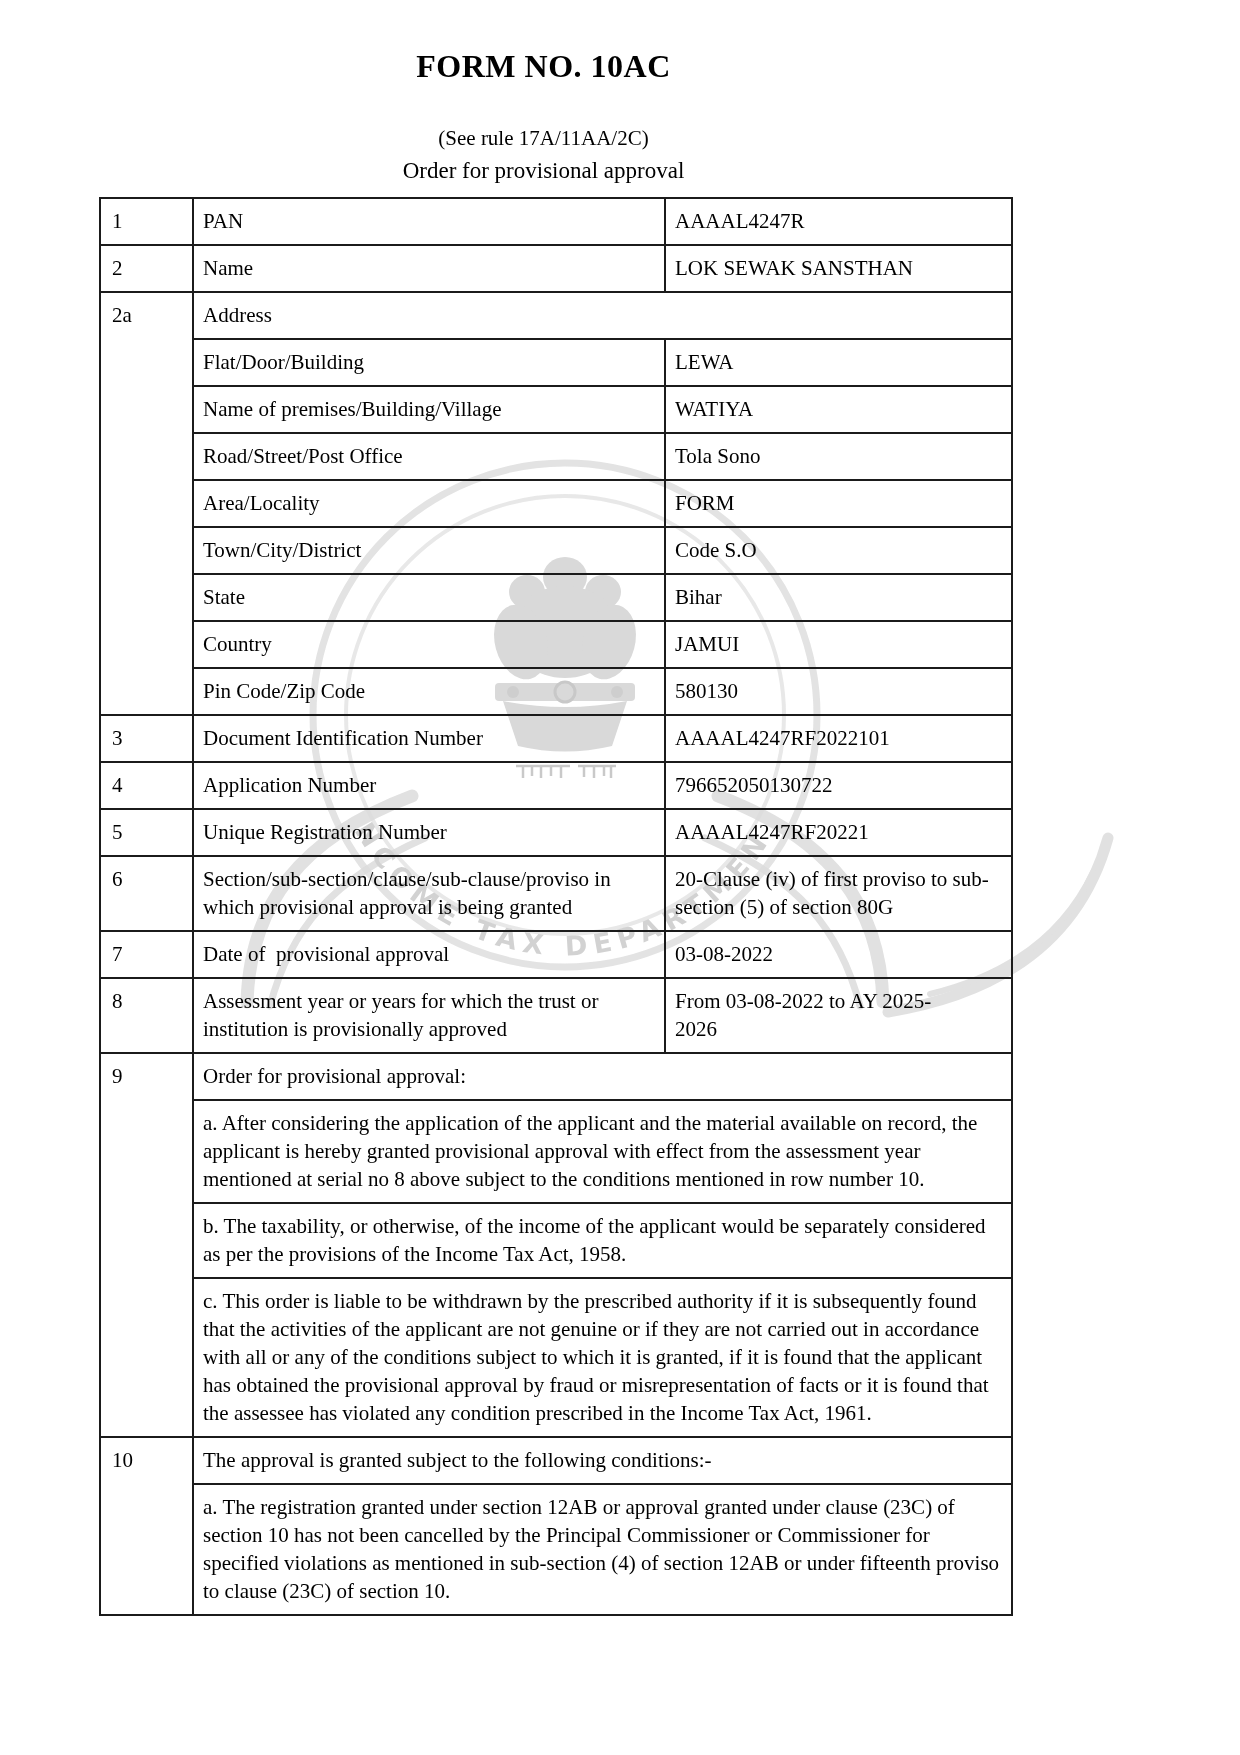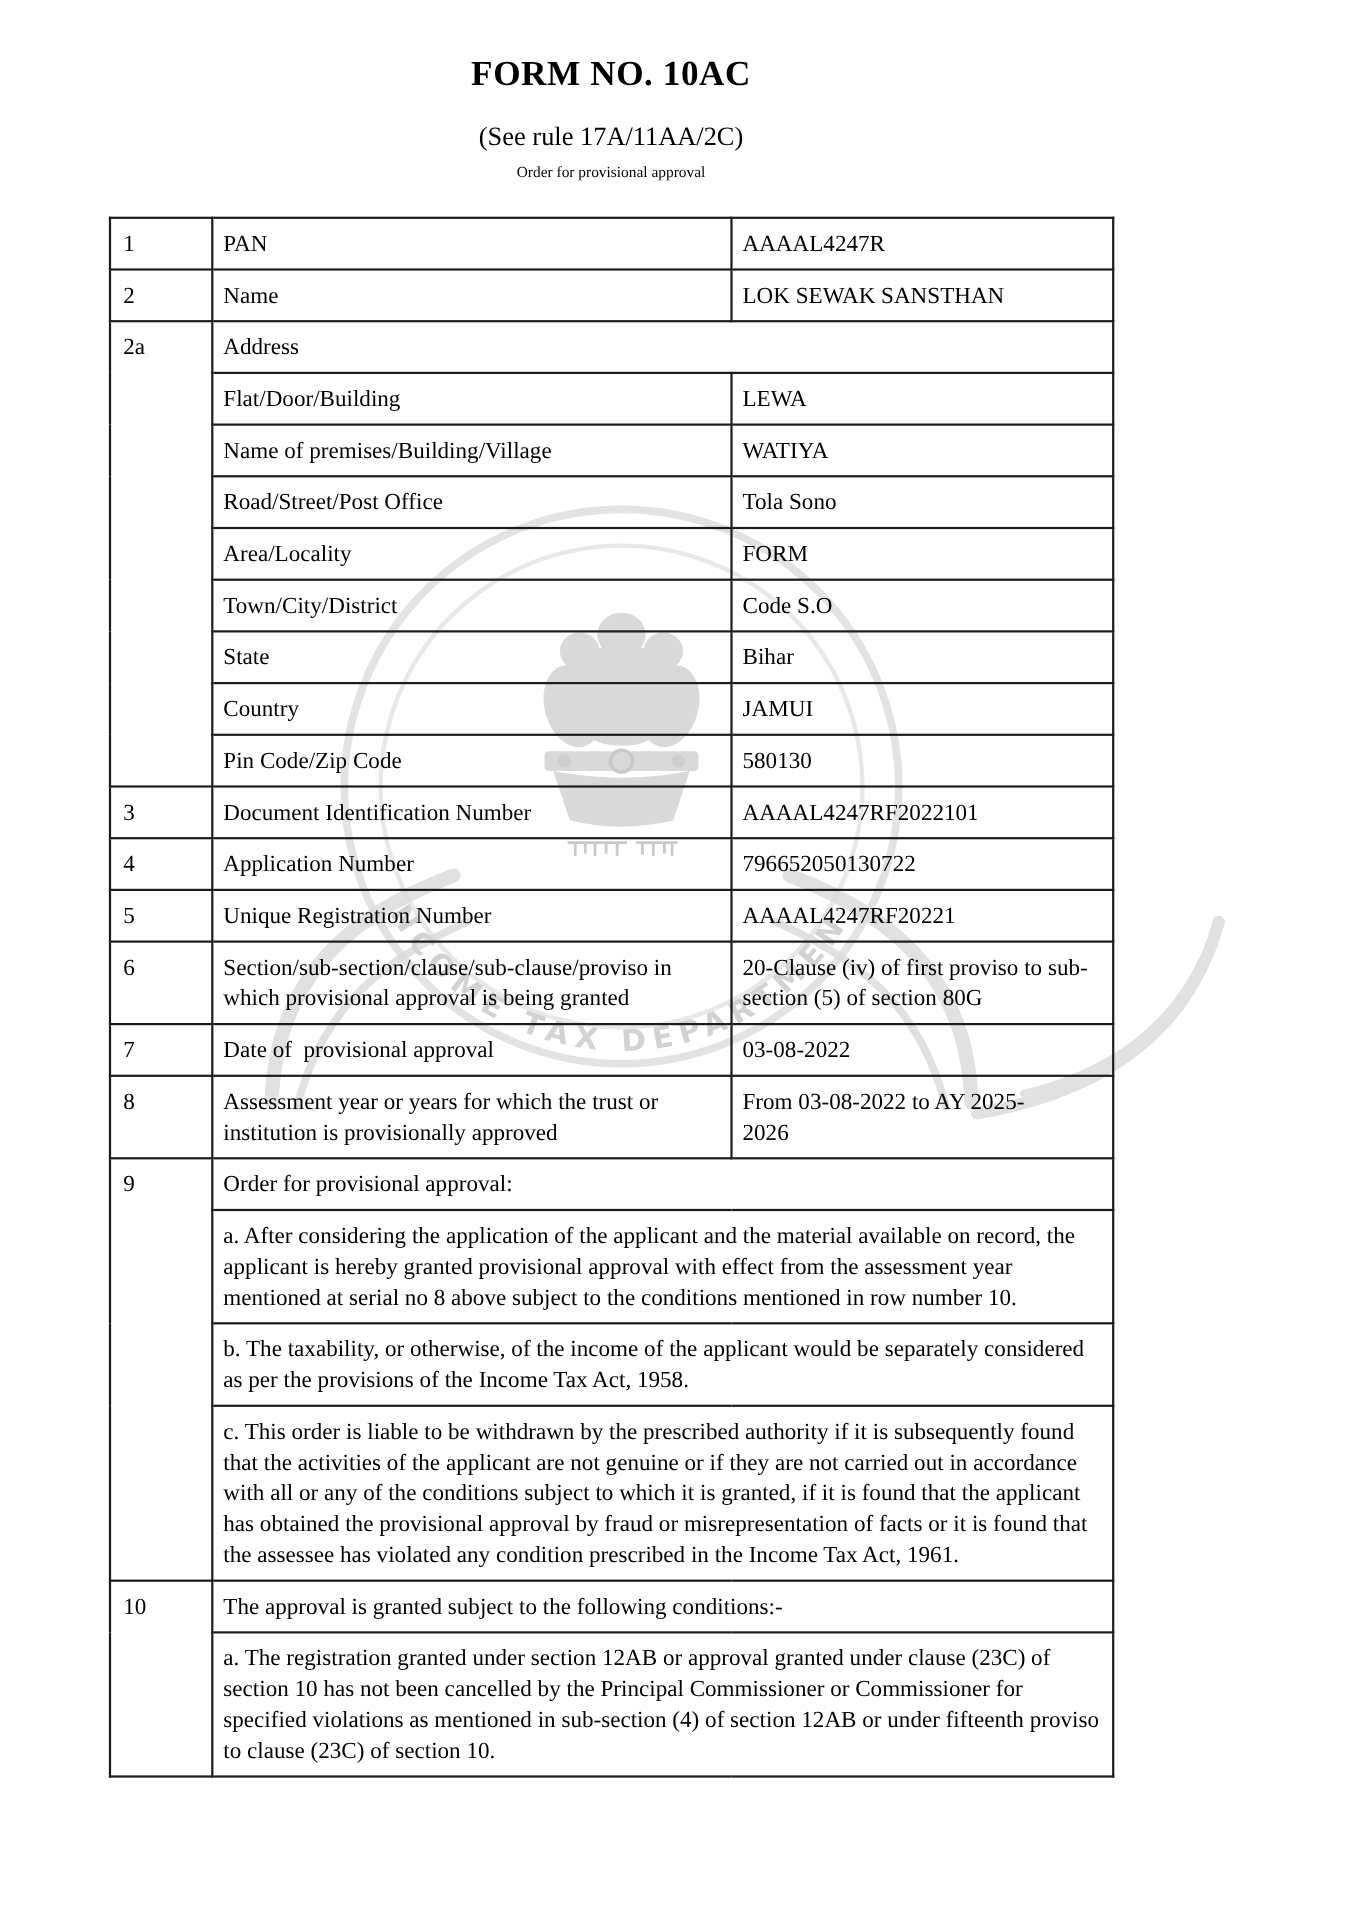--- a/index.html
+++ b/index.html
@@ -2,24 +2,24 @@
 <html><head>
 <meta charset="utf-8">
 <style>
   html,body { margin:0; padding:0; background:#ffffff; }
   .page {
     position:relative; width:1240px; height:1755px;
     background:#ffffff; overflow:hidden; color:#000;
     font-family:"Liberation Serif", serif;
   }
   .watermark { position:absolute; left:0; top:0; width:1240px; height:1755px; z-index:0; pointer-events:none; }
-  .header { position:absolute; left:100px; top:46px; width:911px; text-align:center; z-index:1; }
+  .header { position:absolute; left:88px; top:46px; width:911px; text-align:center; z-index:1; }
   .title { font-size:32px; font-weight:bold; line-height:40px; letter-spacing:.5px; }
-  .rule-line { margin-top:27px; font-size:24px; line-height:24px; }
-  .order-line { margin-top:9px; font-size:14px; line-height:24px; }
+  .rule-line { margin-top:40px; font-size:21px; line-height:24px; }
+  .order-line { margin-top:9px; font-size:23px; line-height:24px; }
   table.doc-table {
     position:absolute; left:99px; top:197px; width:912px; z-index:1;
     border-collapse:collapse; background:transparent; table-layout:fixed;
   }
   .doc-table td {
     border:2px solid #1b1b1b;
     font-size:21px; line-height:28px;
     vertical-align:top;
     padding:8px 10px 9px 9px;
     white-space:pre-wrap;

